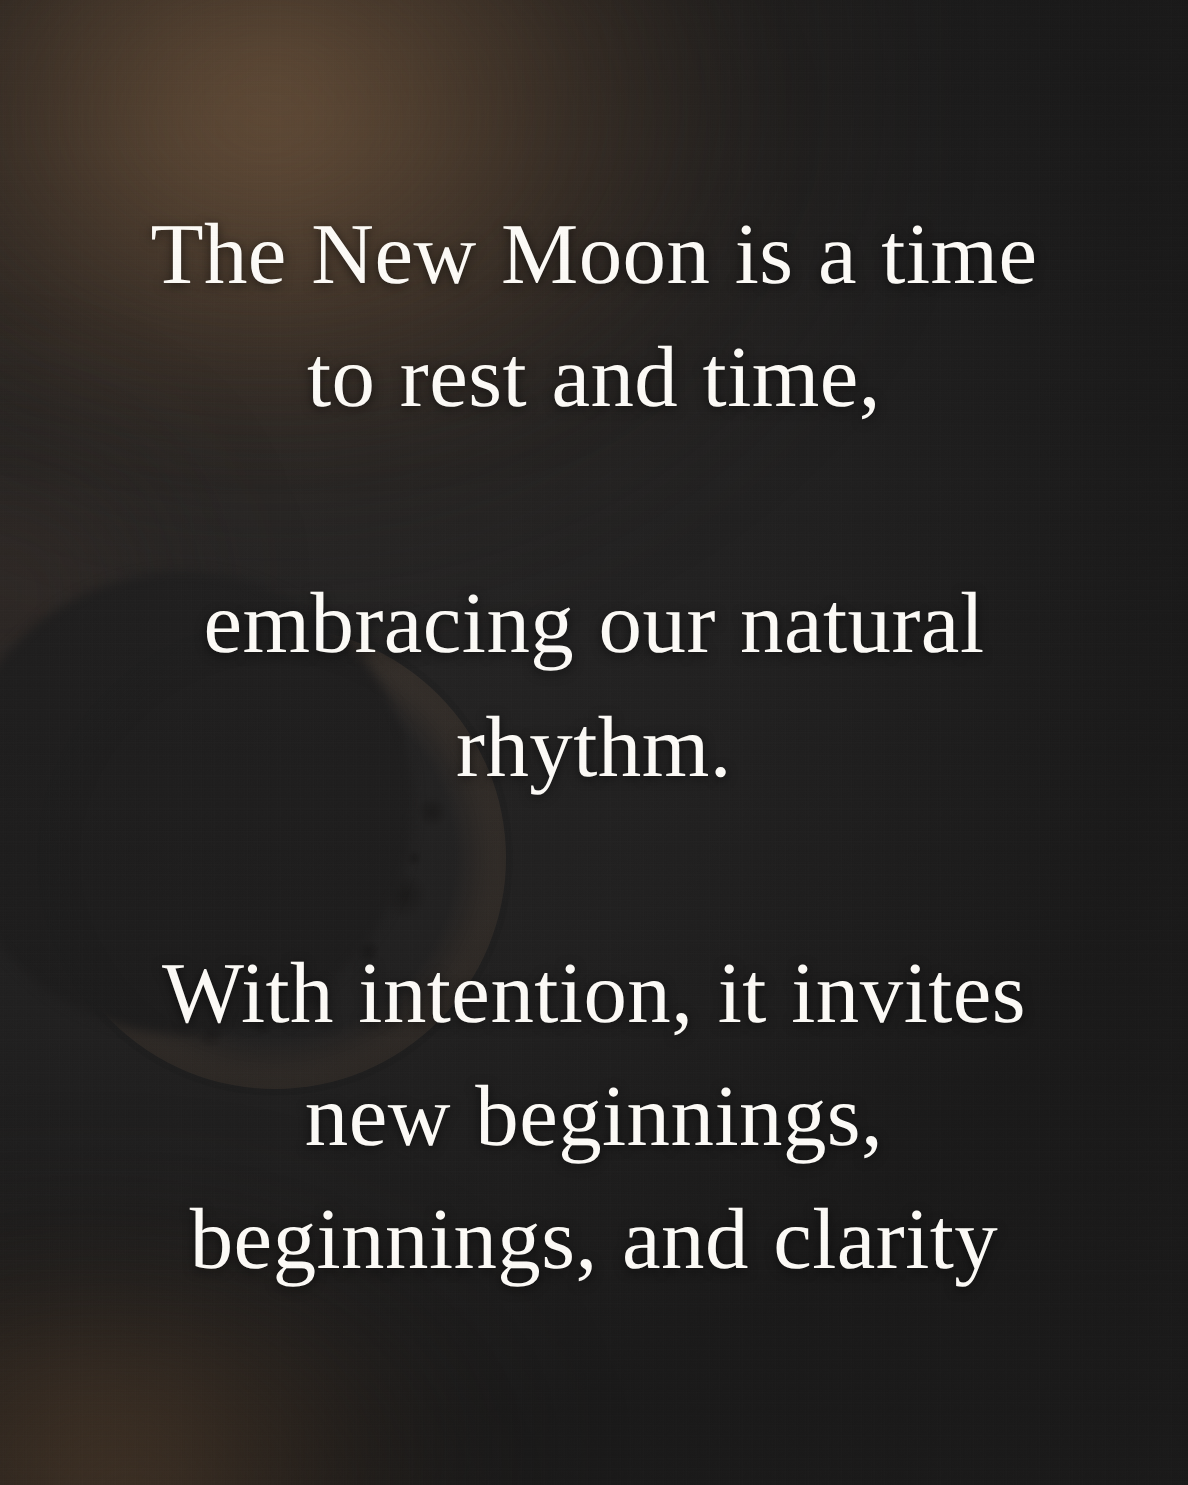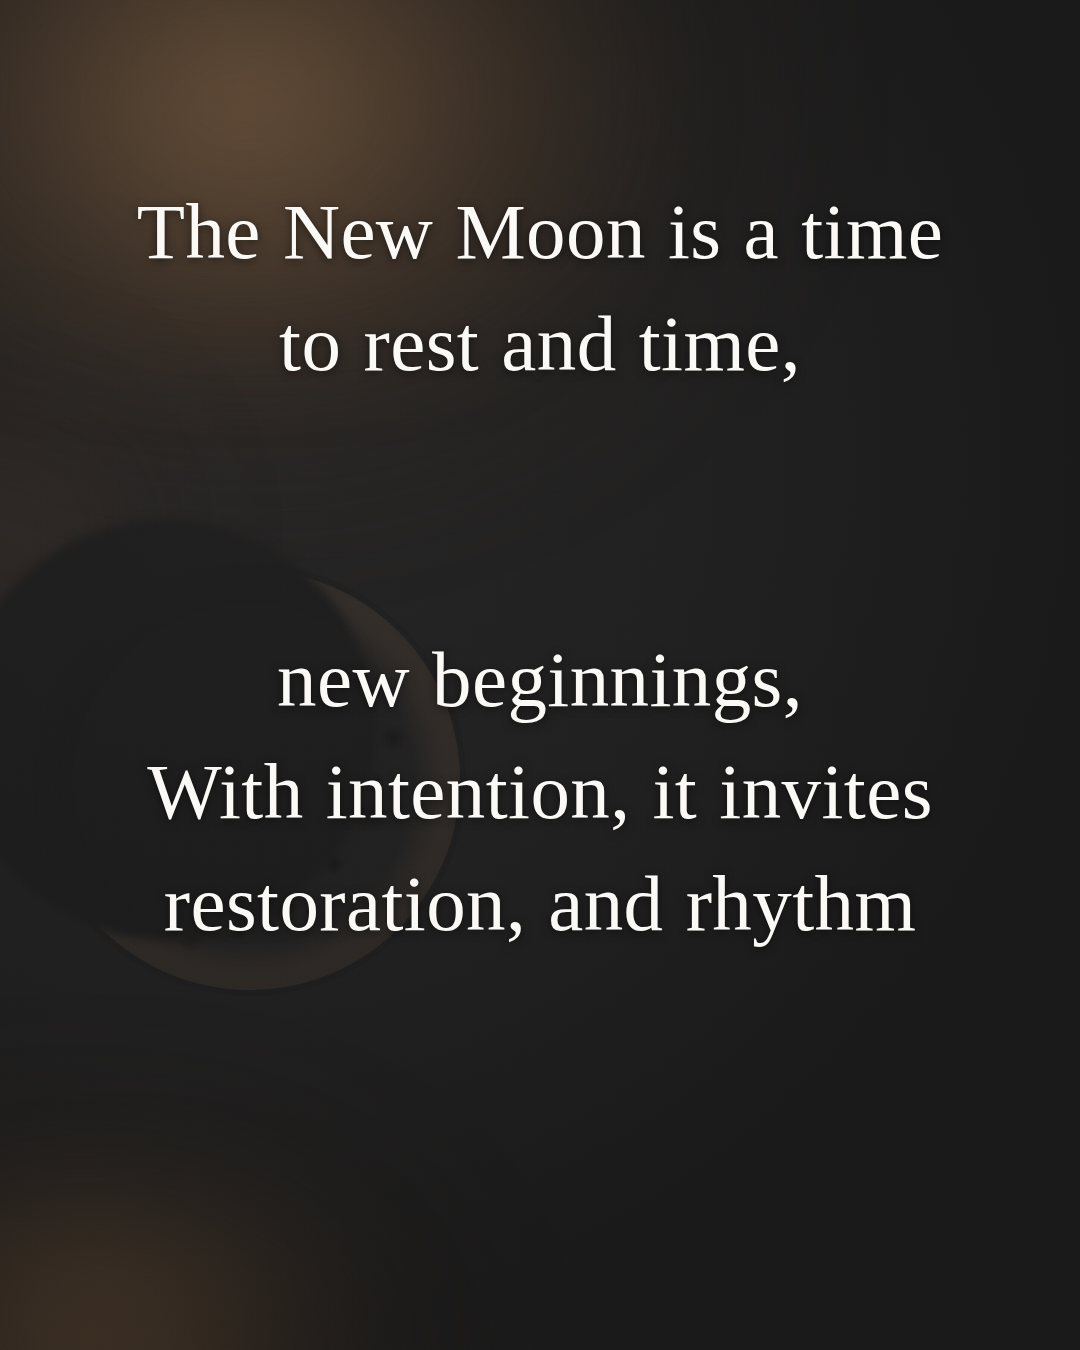--- a/index.html
+++ b/index.html
@@ -259,26 +259,30 @@
 
   <div class="quote">
 
     <p class="para">
       <span class="line">The New Moon is a time</span>
       <span class="line">to rest and time,</span>
     </p>
 
     <div class="para-gap"></div>
 
+    <p class="para">
+      <span class="line">embracing our natural</span>
+      <span class="line">rhythm.</span>
+    </p>
 
     <div class="para-gap"></div>
 
     <p class="para">
+      <span class="line">With intention, it invites</span>
       <span class="line">new beginnings,</span>
-      <span class="line">With intention, it invites</span>
-      <span class="line">restoration, and rhythm</span>
+      <span class="line">beginnings, and clarity</span>
     </p>
 
   </div>
 
   <div class="grain"></div>
 
 </div>
 
 </body></html>

